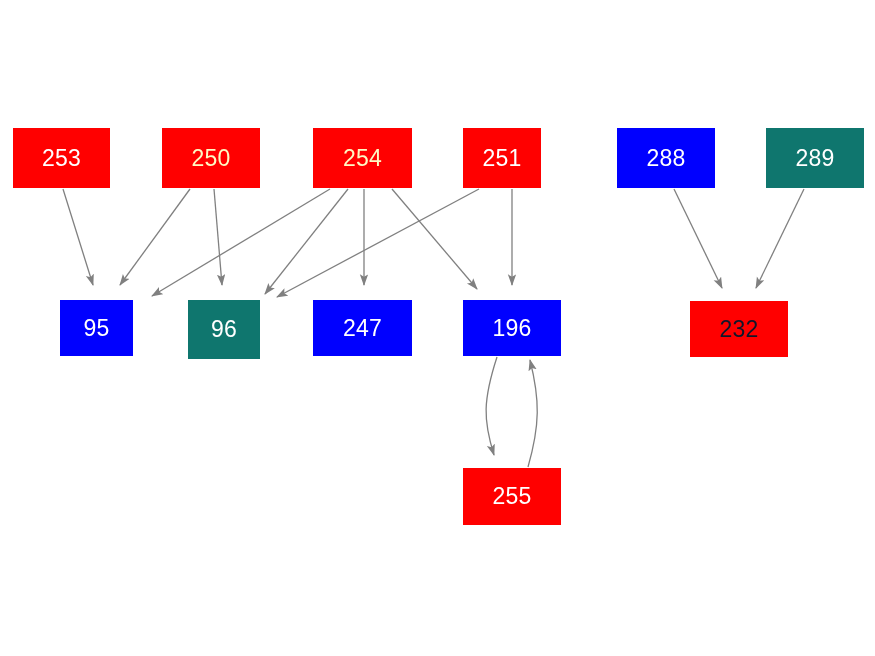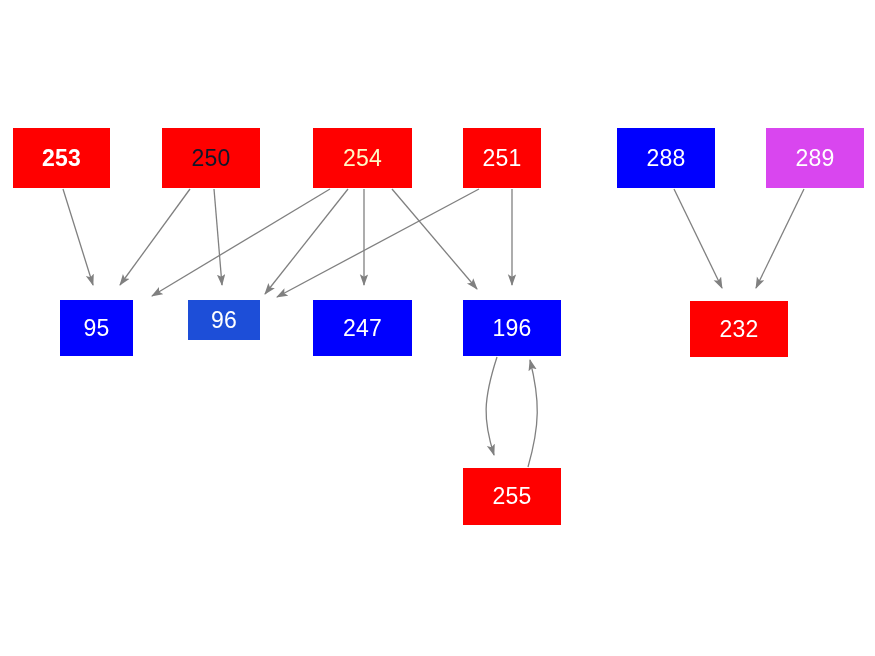--- a/index.html
+++ b/index.html
@@ -65,50 +65,50 @@
         <path d="M 512,189 L 512,285" fill="none" stroke="#808080" stroke-width="1.3" marker-end="url(#arrowhead)"></path>
         <path d="M 674,189 L 722,288" fill="none" stroke="#808080" stroke-width="1.3" marker-end="url(#arrowhead)"></path>
         <path d="M 804,189 L 756,288" fill="none" stroke="#808080" stroke-width="1.3" marker-end="url(#arrowhead)"></path>
         <path d="M 497,357 C 483,400 483,420 494,455" fill="none" stroke="#808080" stroke-width="1.3" marker-end="url(#arrowhead)"></path>
         <path d="M 528,467 C 540,425 540,400 530,360" fill="none" stroke="#808080" stroke-width="1.3" marker-end="url(#arrowhead)"></path>
       </g>
   </svg>
 
   <div id="nodes">
       <div class="node" style="left: 13px; top: 128px; width: 97px; height: 60px; background: rgb(255, 0, 0);">
-        <span class="node-label" style="color: rgb(255, 255, 255); font-weight: bold;">253</span>
+        <span class="node-label" style="color: rgb(255, 255, 255);">253</span>
       </div>
       <div class="node" style="left: 162px; top: 128px; width: 98px; height: 60px; background: rgb(255, 0, 0);">
-        <span class="node-label" style="color: #0f172a;">250</span>
+        <span class="node-label" style="color: #fef9c3;">250</span>
       </div>
       <div class="node" style="left: 313px; top: 128px; width: 99px; height: 60px; background: rgb(255, 0, 0);">
         <span class="node-label" style="color: #fef9c3;">254</span>
       </div>
       <div class="node" style="left: 463px; top: 128px; width: 78px; height: 60px; background: rgb(255, 0, 0);">
         <span class="node-label" style="color: rgb(255, 255, 255);">251</span>
       </div>
       <div class="node" style="left: 617px; top: 128px; width: 98px; height: 60px; background: rgb(0, 0, 255); text-align: center;">
         <span class="node-label" style="color: rgb(255, 255, 255);">288</span>
       </div>
-      <div class="node" style="left: 766px; top: 128px; width: 98px; height: 60px; background: #d946ef;">
+      <div class="node" style="left: 766px; top: 128px; width: 98px; height: 60px; background: #0f766e;">
         <span class="node-label" style="color: rgb(255, 255, 255);">289</span>
       </div>
       <div class="node" style="left: 60px; top: 300px; width: 73px; height: 56px; background: rgb(0, 0, 255);">
         <span class="node-label" style="color: rgb(255, 255, 255); text-align: center;">95</span>
       </div>
-      <div class="node" style="left: 188px; top: 300px; width: 72px; height: 40px; background: #1d4ed8;">
+      <div class="node" style="left: 188px; top: 300px; width: 72px; height: 59px; background: #0f766e;">
         <span class="node-label" style="color: rgb(255, 255, 255);">96</span>
       </div>
       <div class="node" style="left: 313px; top: 300px; width: 99px; height: 56px; background: rgb(0, 0, 255);">
         <span class="node-label" style="color: rgb(255, 255, 255);">247</span>
       </div>
       <div class="node" style="left: 463px; top: 300px; width: 98px; height: 56px; background: rgb(0, 0, 255);">
         <span class="node-label" style="color: rgb(255, 255, 255);">196</span>
       </div>
       <div class="node" style="left: 690px; top: 301px; width: 98px; height: 56px; background: rgb(255, 0, 0);">
-        <span class="node-label" style="color: #ffffff;">232</span>
+        <span class="node-label" style="color: #0f172a;">232</span>
       </div>
       <div class="node" style="left: 463px; top: 468px; width: 98px; height: 57px; background: rgb(255, 0, 0);">
         <span class="node-label" style="color: rgb(255, 255, 255);">255</span>
       </div>
     </div>
 
 </div>
 
 </body></html>

